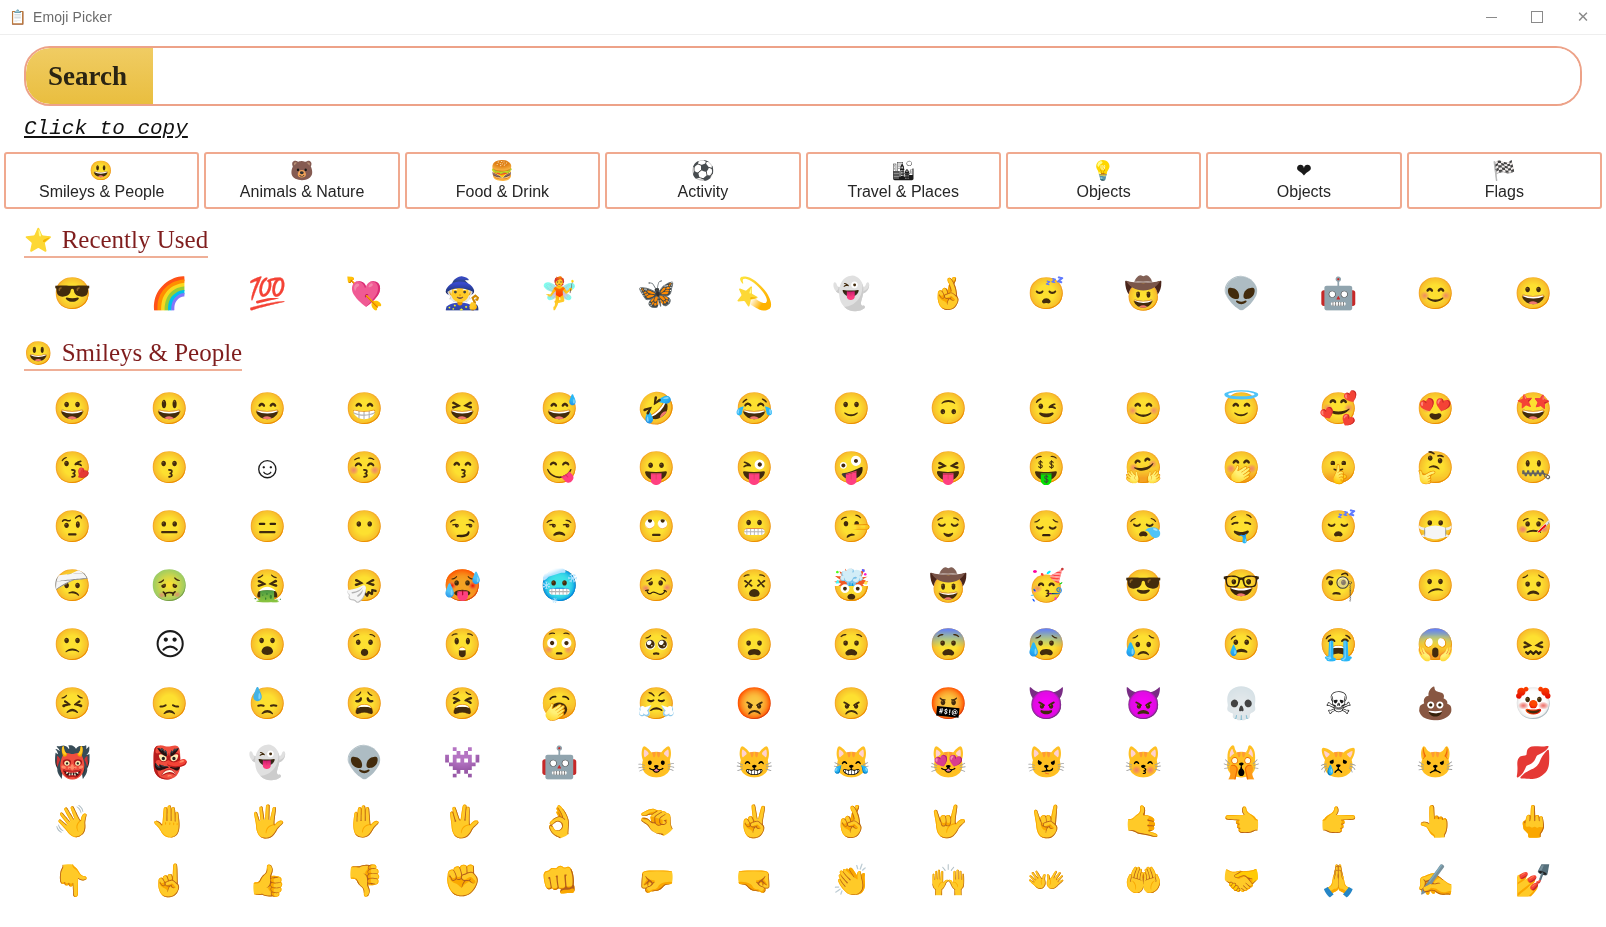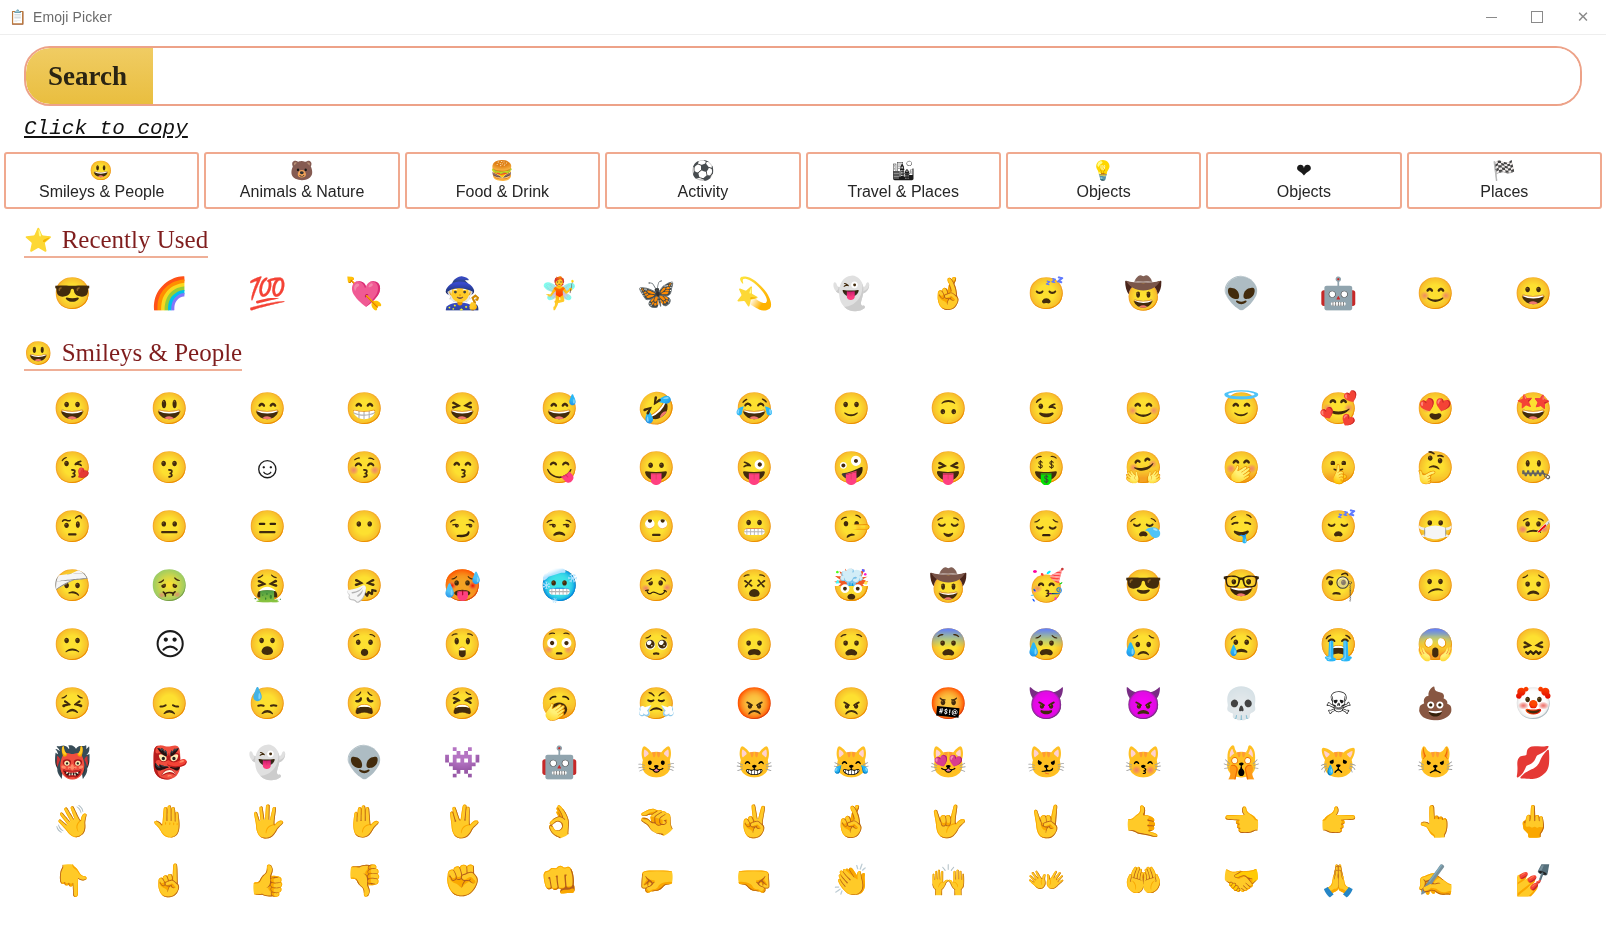--- a/index.html
+++ b/index.html
@@ -245,21 +245,21 @@
   <div class="tab">
     <span class="tab-emoji">💡</span>
     <span class="tab-label">Objects</span>
   </div>
   <div class="tab">
     <span class="tab-emoji">❤</span>
     <span class="tab-label">Objects</span>
   </div>
   <div class="tab">
     <span class="tab-emoji">🏁</span>
-    <span class="tab-label">Places</span>
+    <span class="tab-label">Flags</span>
   </div>
 </div>
 
 <div>
   <div class="section-head">
     <span class="sh-emoji">⭐</span>
     <span class="sh-text">Recently Used</span>
   </div>
 </div>
 <div class="grid recent" id="grid-recent">

